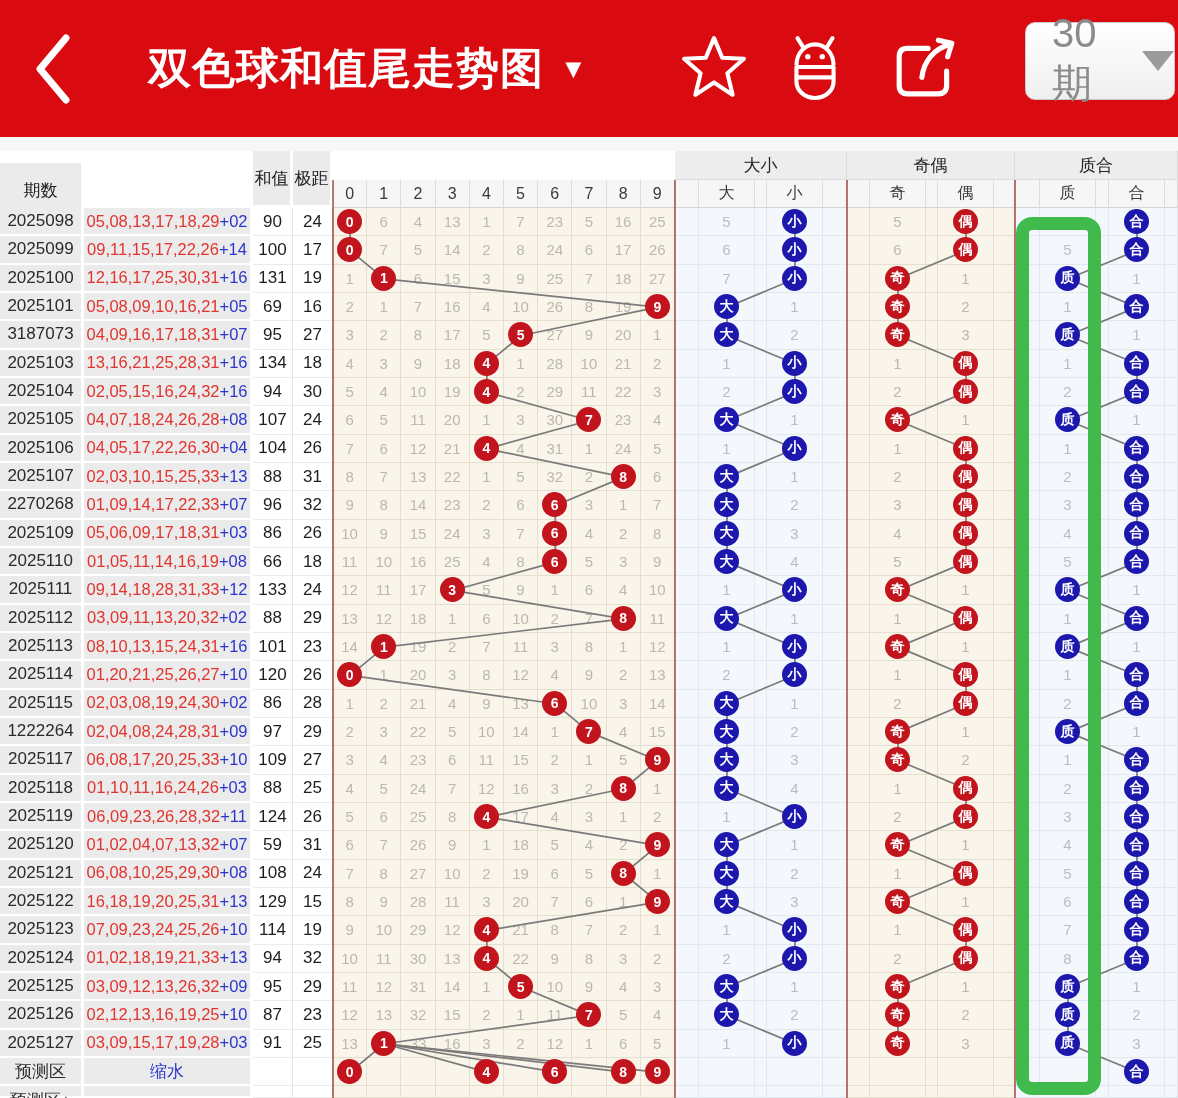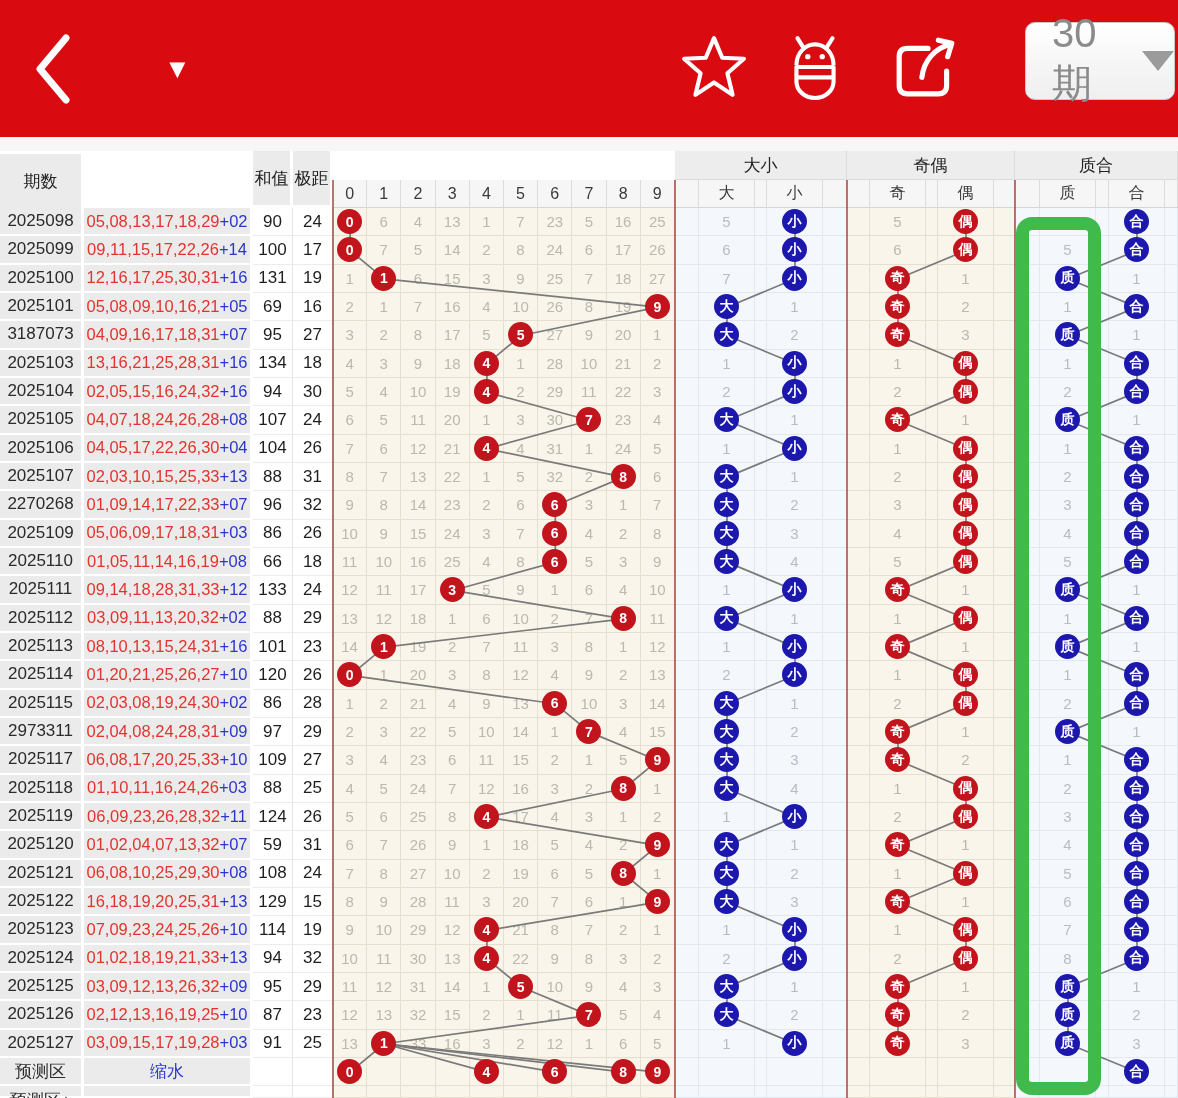--- a/index.html
+++ b/index.html
@@ -56,20 +56,21 @@
   .gap { position:absolute; top:137px; left:0; width:1178px; height:14px; background:#f7f7f7; }
 </style>
 </head>
 <body>
 
 <div class="appbar">
   <svg class="back" viewBox="0 0 44 74">
     <polyline points="36,6 10,37 36,68" fill="none" stroke="#fff" stroke-width="7" stroke-linecap="round" stroke-linejoin="round"></polyline>
   </svg>
   <div class="title-wrap">
+    <span class="title">双色球和值尾走势图</span>
     <span class="title-caret">▼</span>
   </div>
   <svg class="abicon star-i" viewBox="0 0 64 64">
     <polygon points="32,4 40,23 61,24 45,38 50,59 32,47 14,59 19,38 3,24 24,23" fill="none" stroke="#fff" stroke-width="4" stroke-linejoin="round"></polygon>
   </svg>
   <svg class="abicon robot-i" viewBox="0 0 64 64">
     <path d="M14,30 a18,20 0 0 1 36,0" fill="none" stroke="#fff" stroke-width="4"></path>
     <line x1="20" y1="12" x2="15" y2="4" stroke="#fff" stroke-width="4" stroke-linecap="round"></line>
     <line x1="44" y1="12" x2="49" y2="4" stroke="#fff" stroke-width="4" stroke-linecap="round"></line>
     <circle cx="25" cy="22" r="2.6" fill="#fff"></circle>
@@ -84,21 +85,21 @@
   </svg>
   <div class="period-btn">
     <span class="ptxt">30期</span>
     <span class="pcaret"></span>
   </div>
 </div>
 <div class="gap"></div>
 
 <div class="tbl">
 
-  <div class="hcell hgray" style="left:0;top:3px;width:84px;height:57px;border-bottom:3px solid #fff">期数</div>
+  <div class="hcell hgray" style="left:0;top:12px;width:84px;height:57px;border-bottom:3px solid #fff">期数</div>
   <div class="hcell hgray" style="left:253px;top:0;width:40px;height:57px;border-bottom:3px solid #fff">和值</div>
   <div class="hcell hgray" style="left:293px;top:0;width:40px;height:57px;border-bottom:3px solid #fff">极距</div>
 
   <div class="hcell hgrp" style="left:675px;top:0;width:172px;height:29px">大小</div>
   <div class="hcell hgrp" style="left:847px;top:0;width:168px;height:29px">奇偶</div>
   <div class="hcell hgrp" style="left:1015px;top:0;width:163px;height:29px">质合</div>
   <div id="subhead">
       <div class="shc" style="width:34.2px">0</div>
       <div class="shc" style="width:34.2px">1</div>
       <div class="shc" style="width:34.2px">2</div>
@@ -879,21 +880,21 @@
         <div class="cell cm" style="width:21px"></div>
         <div class="cell bc" style="width:25px"></div>
         <div class="cell bc" style="width:56px">2</div>
         <div class="cell bc" style="width:13px"></div>
         <div class="cell bc" style="width:56px">
           <div class="circ cblue">合</div>
         </div>
         <div class="cell bc" style="width:13px"></div>
       </div>
       <div class="trow">
-        <div class="cell gc pc">2973311</div>
+        <div class="cell gc pc">1222264</div>
         <div class="cell gc nc">
           <span class="rn">02,04,08,24,28,31</span>
           <span class="bn">+09</span>
         </div>
         <div class="cell wc">97</div>
         <div class="cell wc">29</div>
         <div class="cell tc">2</div>
         <div class="cell tc">3</div>
         <div class="cell tc">22</div>
         <div class="cell tc">5</div>

